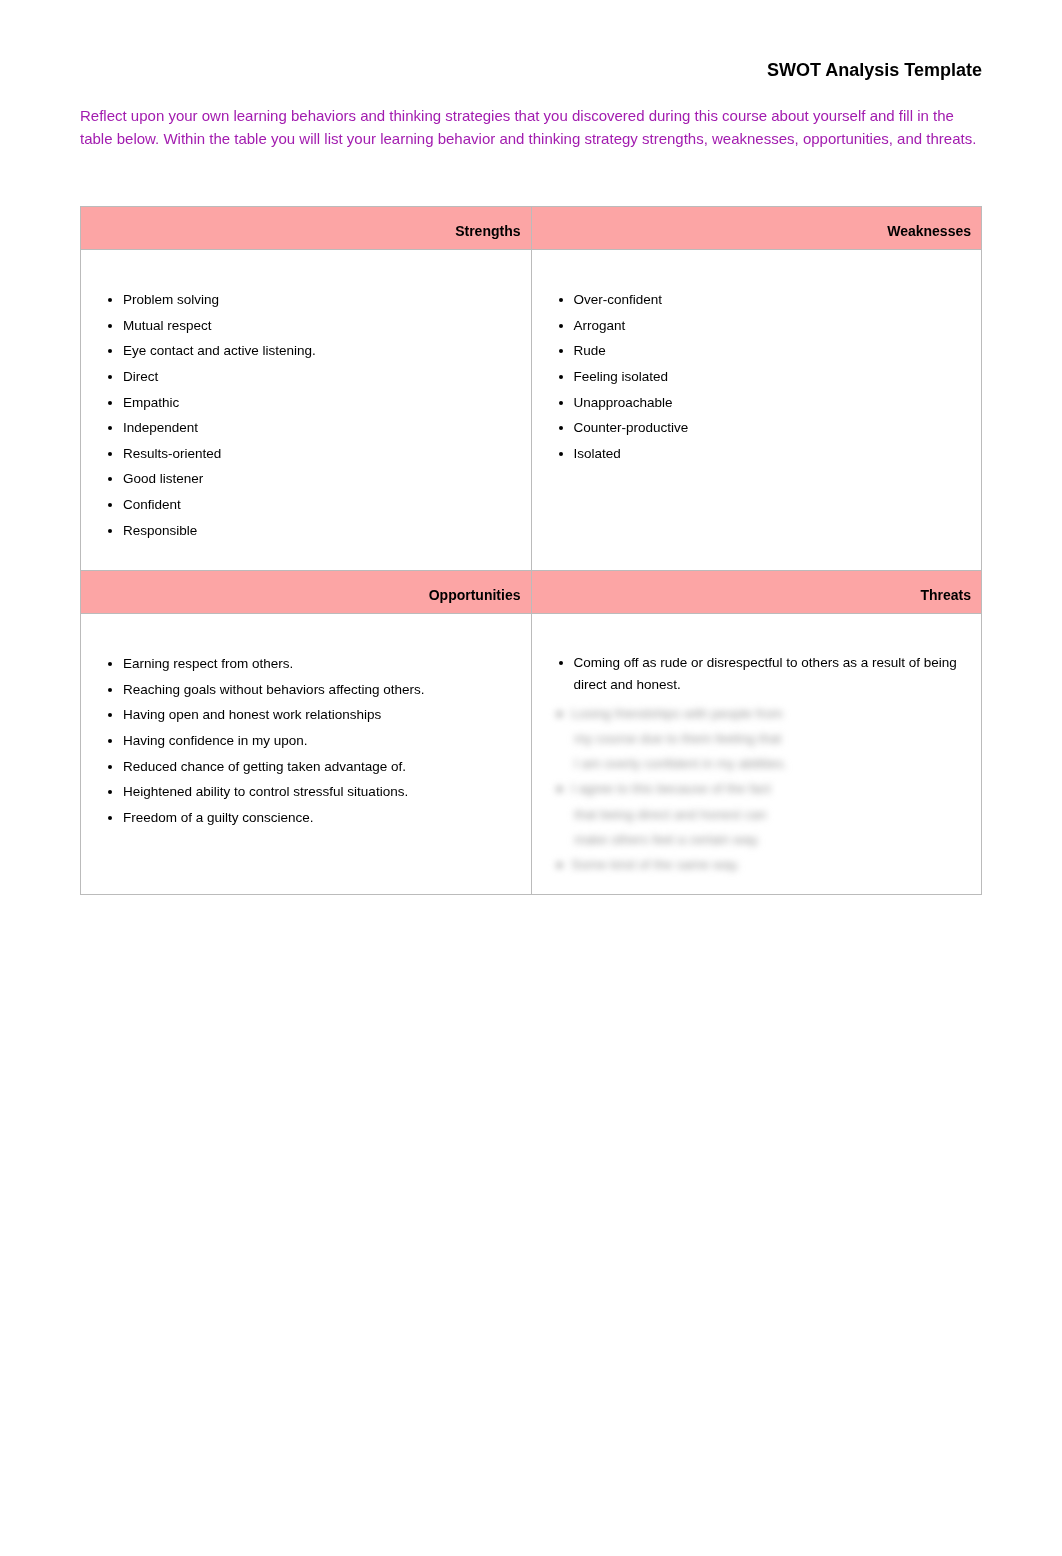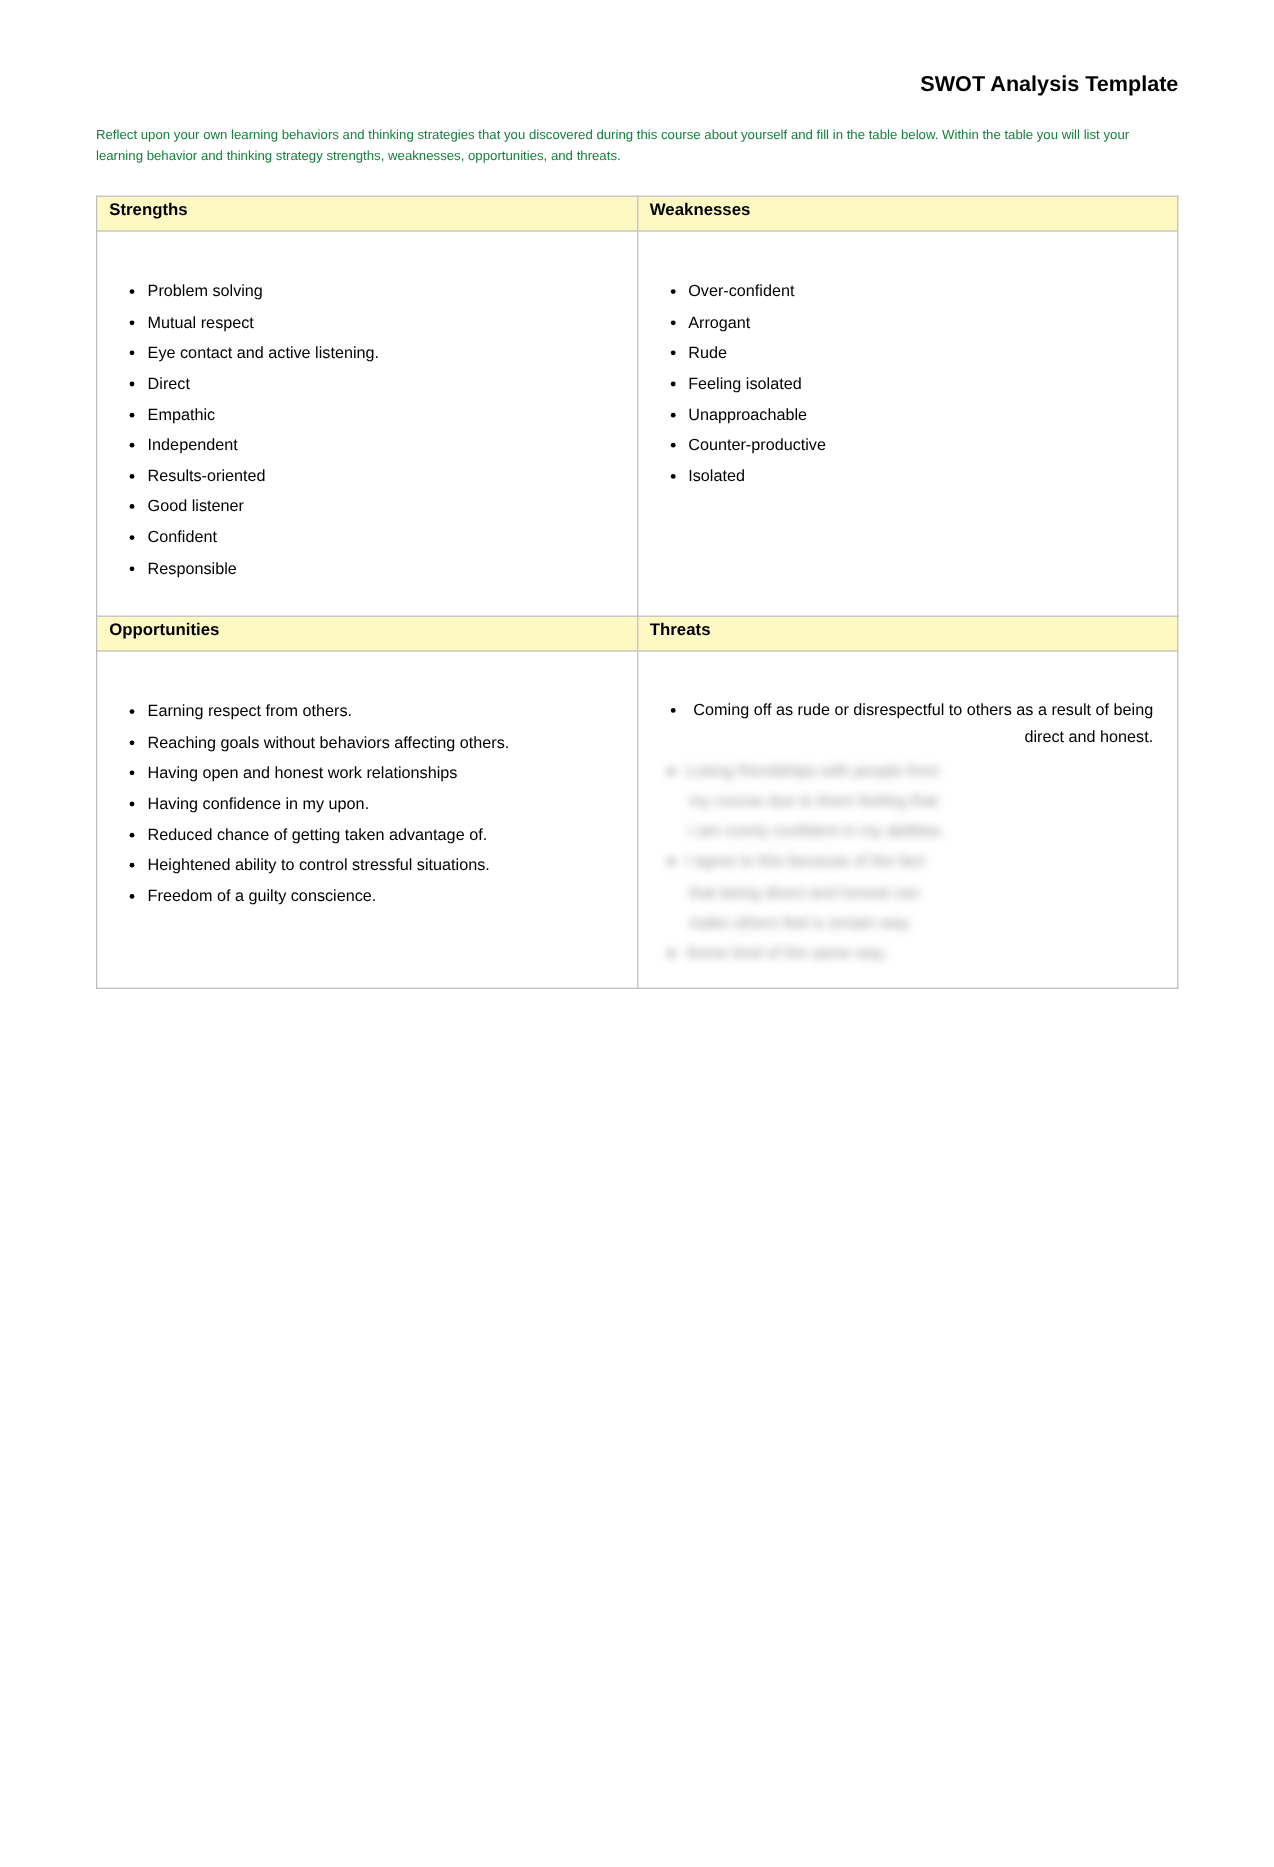--- a/index.html
+++ b/index.html
@@ -19,46 +19,46 @@
     }
 
     .page-title {
       text-align: right;
       font-size: 18px;
       font-weight: bold;
       margin-bottom: 24px;
     }
 
     .intro-text {
-      font-size: 11px;
+      font-size: 15px;
       line-height: 1.5;
-      margin-bottom: 25px;
-      color: #15803d;
+      margin-bottom: 56px;
+      color: #a21caf;
     }
 
     .swot-table {
       width: 100%;
       border-collapse: collapse;
       border: 1px solid #bbb;
     }
 
     .swot-table td {
       border: 1px solid #bbb;
       vertical-align: top;
       padding: 0;
       width: 50%;
     }
 
     .cell-header {
-      text-align: left;
+      text-align: right;
       font-weight: bold;
       font-size: 14px;
-      padding: 2px 10px 10px;
+      padding: 16px 10px 10px;
       border-bottom: 1px solid #bbb;
-      background: #fef9c3;
+      background: #fca5a5;
     }
 
     .cell-content {
       padding: 14px 20px 14px 24px;
       min-height: 320px;
     }
 
     .cell-content ul {
       list-style: disc;
       padding-left: 18px;
@@ -85,21 +85,20 @@
     }
 
     .threats-list {
       list-style: disc;
       padding-left: 18px;
     }
 
     .threats-list li {
       margin-bottom: 2px;
       font-size: 13.5px;
-      text-align: right;
     }
 
     .blurred-block {
       margin-top: 6px;
     }
 
     .blurred-line {
       filter: blur(3.5px);
       color: #999;
       font-size: 13.5px;

